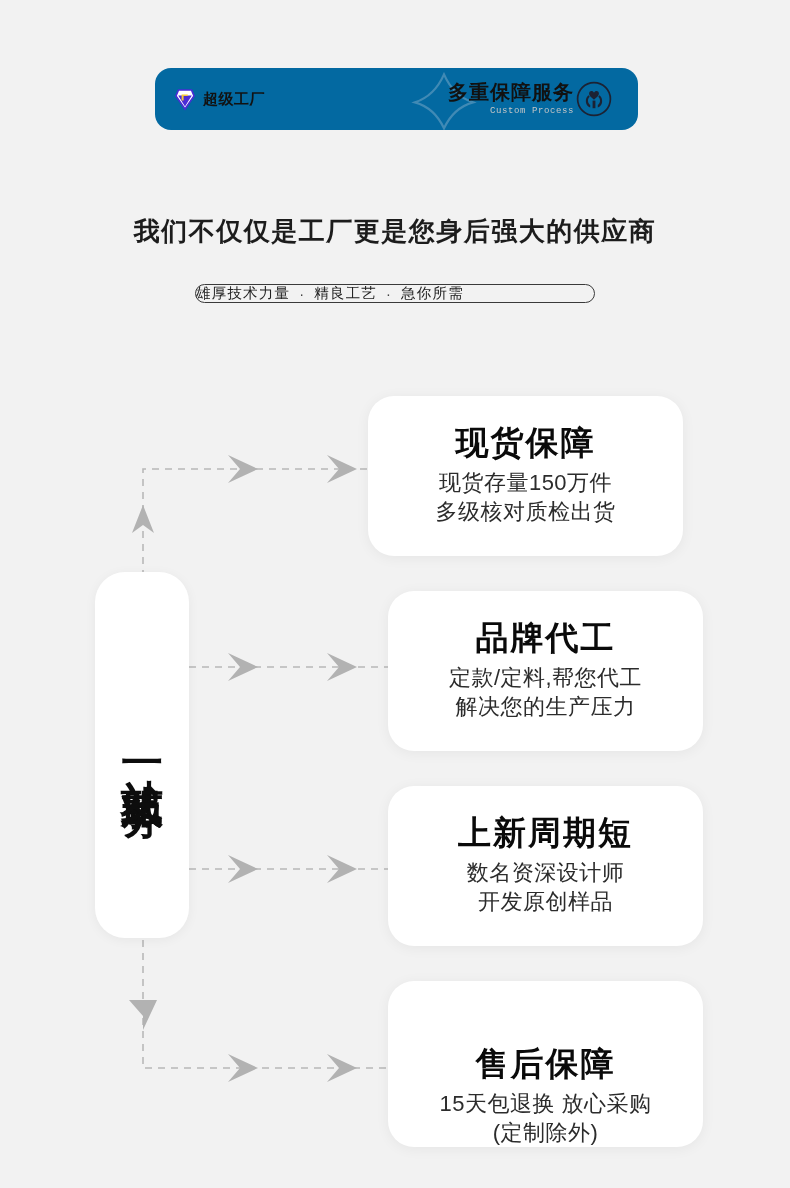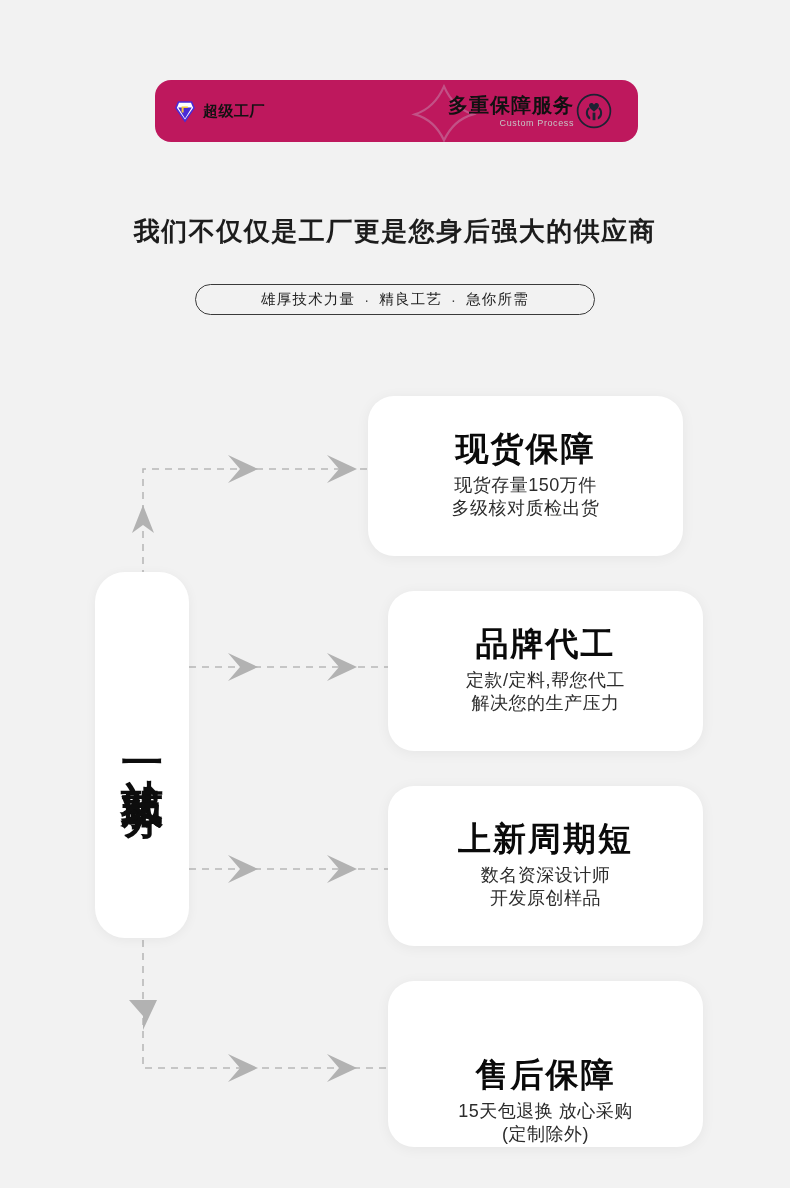--- a/index.html
+++ b/index.html
@@ -14,29 +14,30 @@
     color: #1a1a1a;
     position: relative;
     overflow: hidden;
     -webkit-font-smoothing: antialiased;
   }
 
   
   .header-bar {
     position: absolute;
     left: 155px;
-    top: 80px;
+    top: 68px;
     width: 483px;
     height: 62px;
-    background: #be185d;
+    background: #0369a1;
     border-radius: 16px;
     display: flex;
     align-items: center;
     box-sizing: border-box;
     padding: 0 24px 0 18px;
+    font-family: Liberation Mono, monospace;
   }
   .brand {
     display: flex;
     align-items: center;
     gap: 6px;
     width: 150px;
     flex: 0 0 auto;
   }
   .diamond-logo {
     width: 24px;
@@ -98,27 +99,26 @@
     font-size: 26px;
     font-weight: 700;
     letter-spacing: 1.5px;
     color: #1c1c1c;
   }
   .subtitle-pill {
     position: absolute;
     left: 195px;
     top: 284px;
     width: 400px;
-    height: 31px;
+    height: 19px;
     box-sizing: border-box;
     border: 1.5px solid #3a3a3a;
     border-radius: 16px;
     display: flex;
     align-items: center;
-    justify-content: center;
     font-size: 14.5px;
     letter-spacing: 1.2px;
     color: #222222;
     background: transparent;
   }
   .pill-dot {
     display: inline-block;
     margin: 0 9px;
     color: #444;
   }
@@ -171,21 +171,21 @@
   }
   .card-title {
     font-size: 33px;
     font-weight: 700;
     letter-spacing: 2px;
     color: #0a0a0a;
     line-height: 1.12;
     margin-bottom: 6px;
   }
   .card-line {
-    font-size: 18px;
+    font-size: 22px;
     font-weight: 400;
     letter-spacing: 0.5px;
     color: #2c2c2c;
     line-height: 1.32;
     white-space: nowrap;
   }
 
   #card-0 { left: 368px; top: 396px; width: 315px; height: 160px; }
   #card-1 { left: 388px; top: 591px; width: 315px; height: 160px; }
   #card-2 { left: 388px; top: 786px; width: 315px; height: 160px; }

